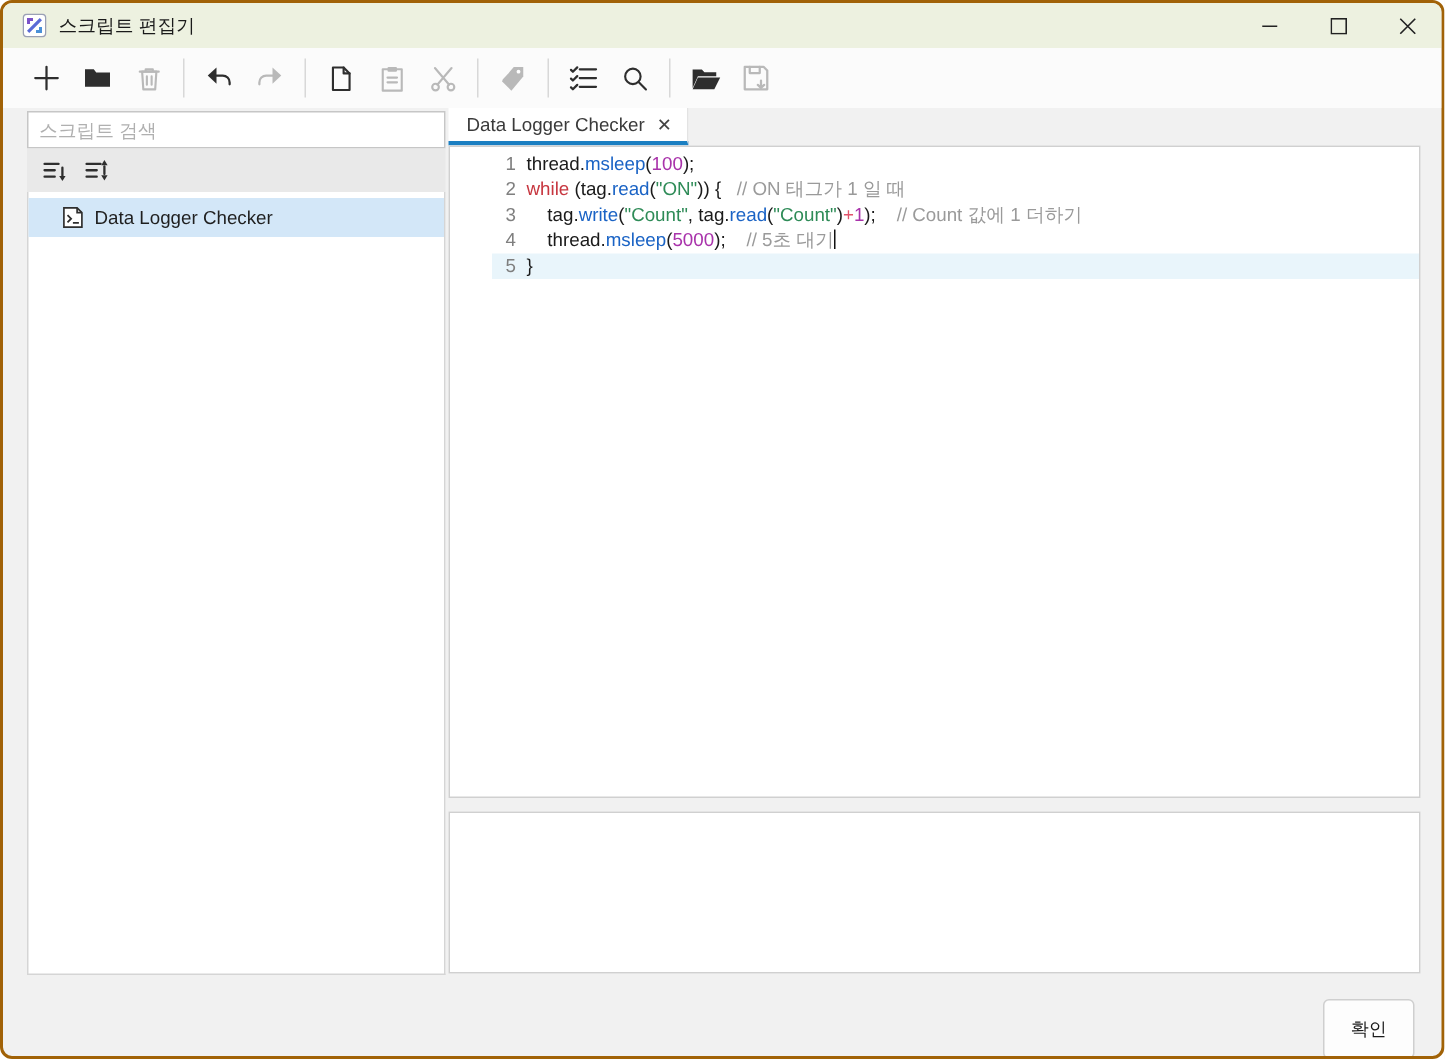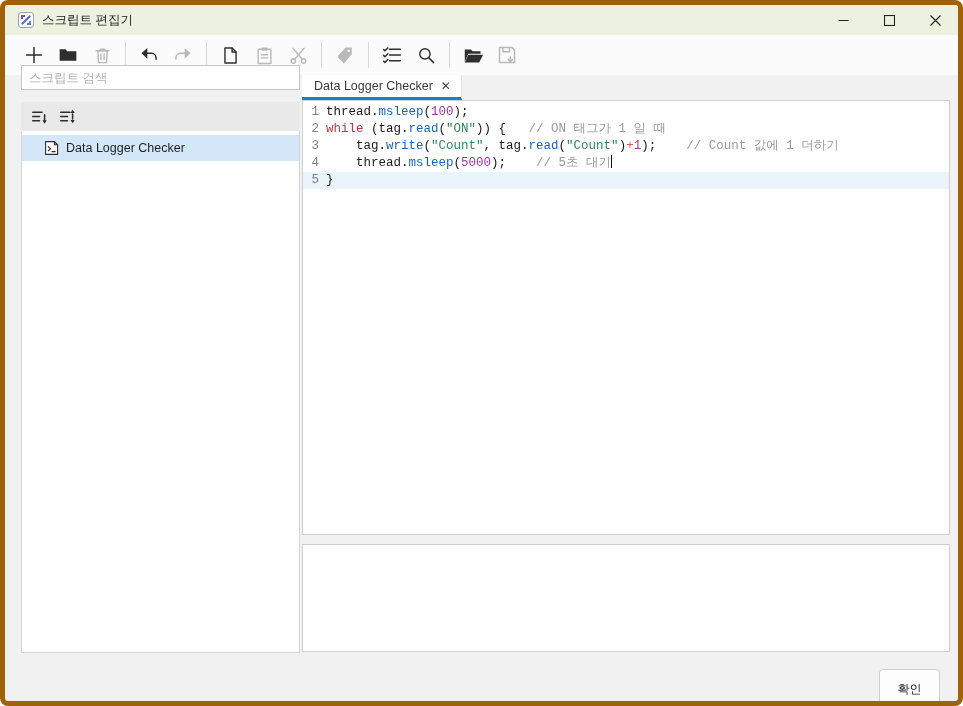--- a/index.html
+++ b/index.html
@@ -1,19 +1,19 @@
 <!DOCTYPE html>
 <html><head>
 <meta charset="utf-8">
 <style>
   * { margin:0; padding:0; box-sizing:border-box; }
   html,body { background:#ffffff; font-family:"Liberation Sans","DejaVu Sans",sans-serif; }
   .window {
     position:relative; width:963px; height:706px;
-    background:#f1f1f1; border:5px solid #a16207; border-radius:8px; overflow:hidden;
+    background:#f1f1f1; border:2px solid #a16207; border-radius:8px; overflow:hidden;
   }
   
   .titlebar {
     position:absolute; left:0; top:0; width:100%; height:30px;
     background:var(--titlebar-bg,#edf1e0);
     display:flex; align-items:center;
   }
   .app-icon { width:16px; height:16px; margin:0 8px 0 13px; flex:0 0 auto; }
   .title-text { font-size:12.5px; color:#1a1a1a; }
   .win-controls { position:absolute; right:0; top:0; height:30px; display:flex; }
@@ -25,21 +25,21 @@
     background:#fbfbfb; display:flex; align-items:center; padding-left:12px;
   }
   .tb-btn { width:30px; height:30px; display:flex; align-items:center; justify-content:center; margin:0 2px; }
   .tb-sep { width:1px; height:26px; background:#d8d8d8; margin:0 6px; }
   .ico-dark  { stroke:#2e2e2e; fill:none; stroke-width:1.8; stroke-linecap:round; stroke-linejoin:round; }
   .ico-darkf { fill:#2e2e2e; stroke:none; }
   .ico-gray  { stroke:#b9b9b9; fill:none; stroke-width:1.8; stroke-linecap:round; stroke-linejoin:round; }
   .ico-grayf { fill:#b9b9b9; stroke:none; }
   
   .search-box {
-    position:absolute; left:16px; top:60px; width:279px; height:25px;
+    position:absolute; left:16px; top:72px; width:279px; height:25px;
     border:1px solid #c6c6c6; background:#fff; font-size:12.5px; padding:0 7px;
     color:#333; font-family:"Liberation Sans",sans-serif;
   }
   .search-box::placeholder { color:#b0b0b0; }
   .tree-toolbar {
     position:absolute; left:16px; top:97px; width:279px; height:29px;
     background:#e9e9e9; display:flex; align-items:center; padding-left:6px; gap:4px;
   }
   .tree-tb-btn { width:24px; height:24px; display:flex; align-items:center; justify-content:center; }
   .tree-panel {
@@ -58,21 +58,21 @@
     background:#ffffff; border-right:1px solid #e3e3e3;
     display:flex; align-items:center; gap:8px; font-size:12.5px; color:#3a3a3a;
     border-bottom:3px solid var(--accent,#1b7fc2);
   }
   .tab-close { font-size:12px; color:#444; line-height:1; }
   
   .editor {
     position:absolute; left:297px; top:95px; width:648px; height:435px;
     background:#ffffff; border:1px solid #d0d0d0; overflow:hidden; padding-top:3px;
   }
-  .code-line { height:17px; line-height:17px; white-space:pre; font-family:Liberation Mono, monospace; font-size:12.5px; }
+  .code-line { height:17px; line-height:17px; white-space:pre; font-family:Liberation Sans, sans-serif; font-size:12.5px;margin-left:28px; }
   .code-line.hl { background:#e9f5fb; }
   .ln { display:inline-block; width:12px; text-align:right; margin:0 7px 0 4px; color:#7f7f7f; }
   .caret { display:inline-block; width:1px; height:13px; background:#111; vertical-align:-2px; }
   
   .bottom-panel {
     position:absolute; left:297px; top:539px; width:648px; height:108px;
     background:#ffffff; border:1px solid #d0d0d0;
   }
   
   .ok-btn {

